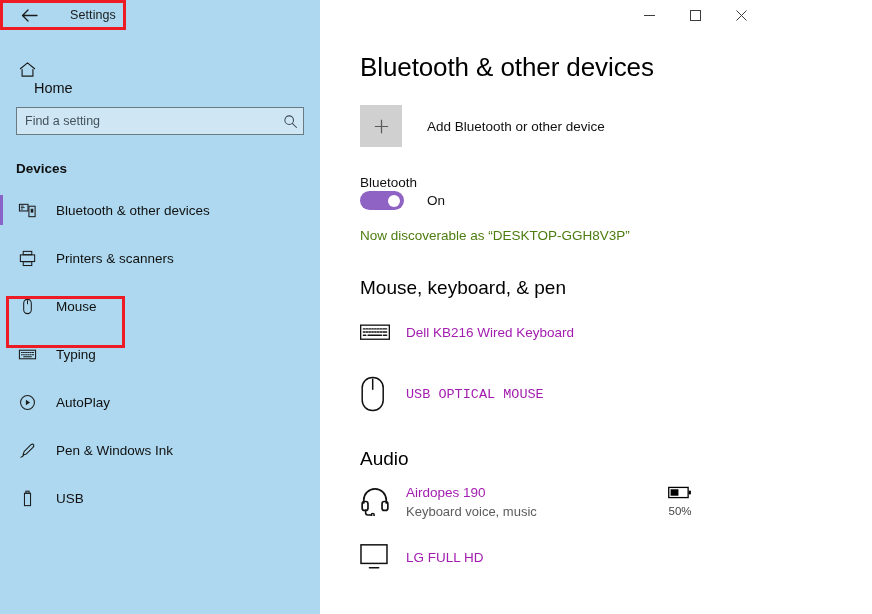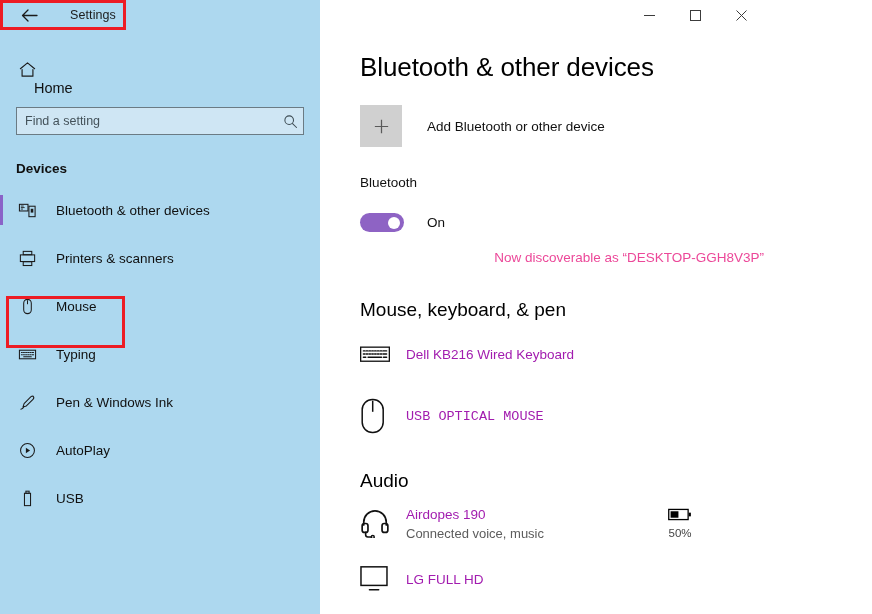--- a/index.html
+++ b/index.html
@@ -209,21 +209,21 @@
   }
 
   .bt-label {
     margin: 28px 0 0 40px;
     font-size: 13.5px;
     color: #111111;
   }
   .toggle-row {
     display: flex;
     align-items: center;
-    margin: 23px 0 0 40px;
+    margin: 1px 0 0 40px;
   }
   .toggle {
     width: 44px;
     height: 19px;
     border-radius: 10px;
     background: #8E63C4;
     position: relative;
     flex: 0 0 44px;
   }
   .toggle .knob {
@@ -236,22 +236,21 @@
     right: 4px;
   }
   .toggle-state {
     margin-left: 23px;
     font-size: 13.5px;
     color: #111111;
   }
   .discoverable {
     margin: 18px 0 0 40px;
     font-size: 13.5px;
-    color: #ec4899;
-    text-align: right;
+    color: #4d7c0f;
   }
 
   .group-head {
     margin: 34px 0 0 40px;
     font-size: 19px;
     font-weight: 400;
     color: #000000;
   }
 
   .dev-row {
@@ -386,36 +385,36 @@
             <path d="M3.6 8h1M5.8 8h1M8 8h1M10.2 8h1M12.4 8h1M14.6 8h1.8M3.6 10.2h1M5.8 10.2h1M8 10.2h1M10.2 10.2h1M12.4 10.2h1M14.6 10.2h1.8M6 12.3h8" stroke="currentColor" stroke-width="1.1" stroke-linecap="round"></path>
           </svg>
         </span>
         <span class="lbl">Typing</span>
       </div>
 
       <div class="nav-item">
 
         <span class="ico">
           <svg width="19" height="19" viewBox="0 0 20 20" fill="none" aria-hidden="true">
+            <circle cx="10" cy="10" r="7.3" stroke="currentColor" stroke-width="1.1"></circle>
+            <path d="M8.3 7.1l4.4 2.9-4.4 2.9z" fill="currentColor"></path>
+          </svg>
+        </span>
+        <span class="lbl">AutoPlay</span>
+      </div>
+
+      <div class="nav-item">
+
+        <span class="ico">
+          <svg width="19" height="19" viewBox="0 0 20 20" fill="none" aria-hidden="true">
             <path d="M15.8 3.2c1 1 1 2.4 0 3.4l-7 7-3.6 1.2 1.2-3.6 7-7c1-1 1.4-1 2.4-1z" stroke="currentColor" stroke-width="1.1" stroke-linejoin="round"></path>
             <path d="M3 17c1.6-.4 2.6-1 3-2.4" stroke="currentColor" stroke-width="1.1" stroke-linecap="round"></path>
           </svg>
         </span>
         <span class="lbl">Pen &amp; Windows Ink</span>
-      </div>
-
-      <div class="nav-item">
-
-        <span class="ico">
-          <svg width="19" height="19" viewBox="0 0 20 20" fill="none" aria-hidden="true">
-            <circle cx="10" cy="10" r="7.3" stroke="currentColor" stroke-width="1.1"></circle>
-            <path d="M8.3 7.1l4.4 2.9-4.4 2.9z" fill="currentColor"></path>
-          </svg>
-        </span>
-        <span class="lbl">AutoPlay</span>
       </div>
 
       <div class="nav-item">
 
         <span class="ico">
           <svg width="19" height="19" viewBox="0 0 20 20" fill="none" aria-hidden="true">
             <rect x="6.8" y="4.5" width="6.4" height="13" stroke="currentColor" stroke-width="1.1"></rect>
             <rect x="8.3" y="2.3" width="3.4" height="2.2" stroke="currentColor" stroke-width="1.1"></rect>
           </svg>
         </span>
@@ -505,21 +504,21 @@
         <svg width="30" height="30" viewBox="0 0 32 32" fill="none" aria-hidden="true">
           <path d="M4 18v-3a12 12 0 0124 0v3" stroke="currentColor" stroke-width="1.8" stroke-linecap="round"></path>
           <rect x="2.3" y="16.5" width="6.2" height="9.5" rx="2.4" stroke="currentColor" stroke-width="1.8"></rect>
           <rect x="23.5" y="16.5" width="6.2" height="9.5" rx="2.4" stroke="currentColor" stroke-width="1.8"></rect>
           <path d="M6 26v2.6a2.4 2.4 0 002.4 2.4H12" stroke="currentColor" stroke-width="1.7" stroke-linecap="round"></path>
           <circle cx="13.6" cy="31" r="1.6" stroke="currentColor" stroke-width="1.5"></circle>
         </svg>
       </span>
       <span class="dev-text">
         <span class="dev-name">Airdopes 190</span>
-        <div class="dev-sub">Connected voice, music</div>
+        <div class="dev-sub">Keyboard voice, music</div>
       </span>
       <span class="dev-right">
         <span>
           <svg width="24" height="13" viewBox="0 0 26 14" fill="none" aria-hidden="true">
             <rect x="0.8" y="1.5" width="21" height="11" stroke="currentColor" stroke-width="1.4"></rect>
             <rect x="2.8" y="3.5" width="8.5" height="7" fill="currentColor"></rect>
             <rect x="22.4" y="5" width="2.4" height="4" fill="currentColor"></rect>
           </svg>
         </span>
         <div class="batt-pct">50%</div>

